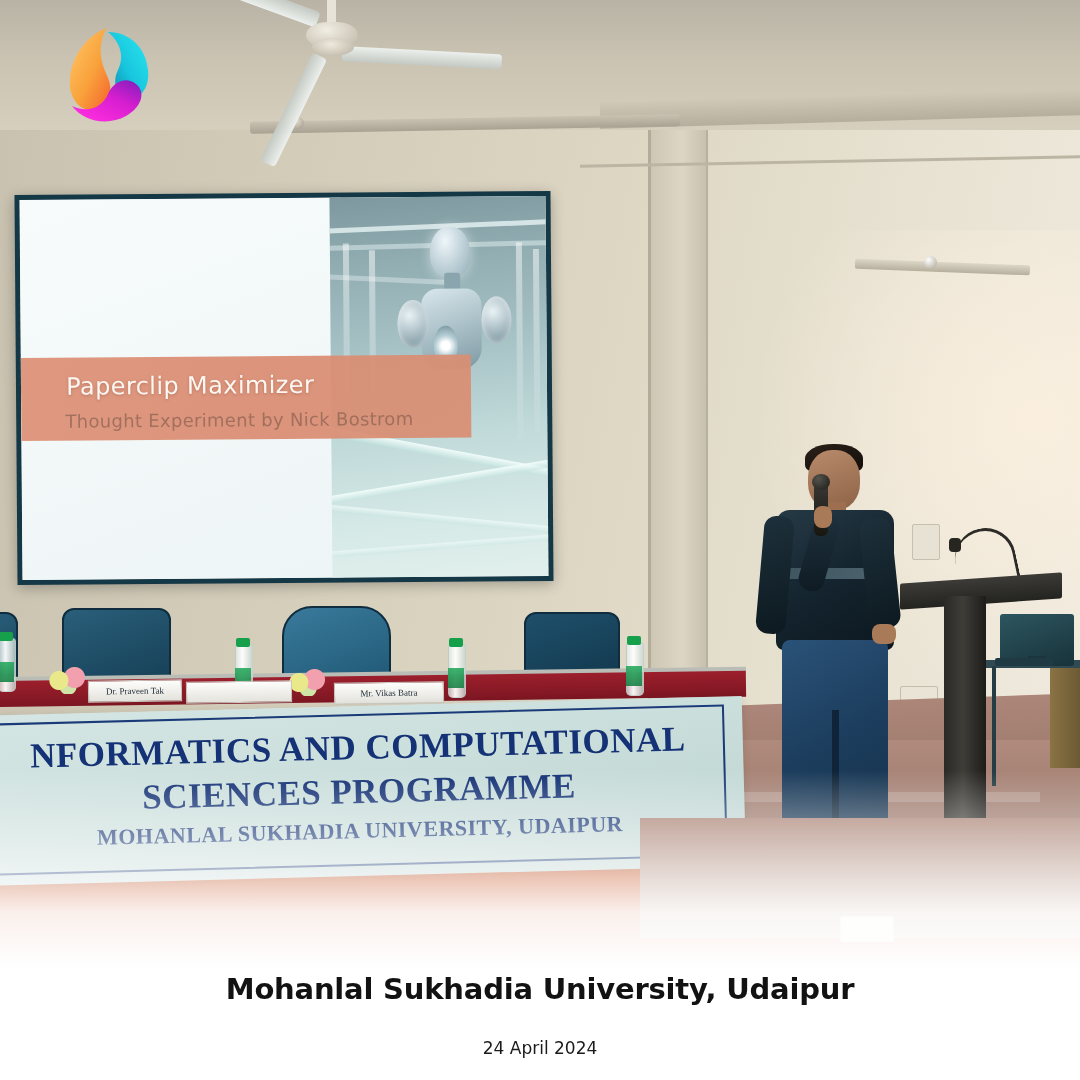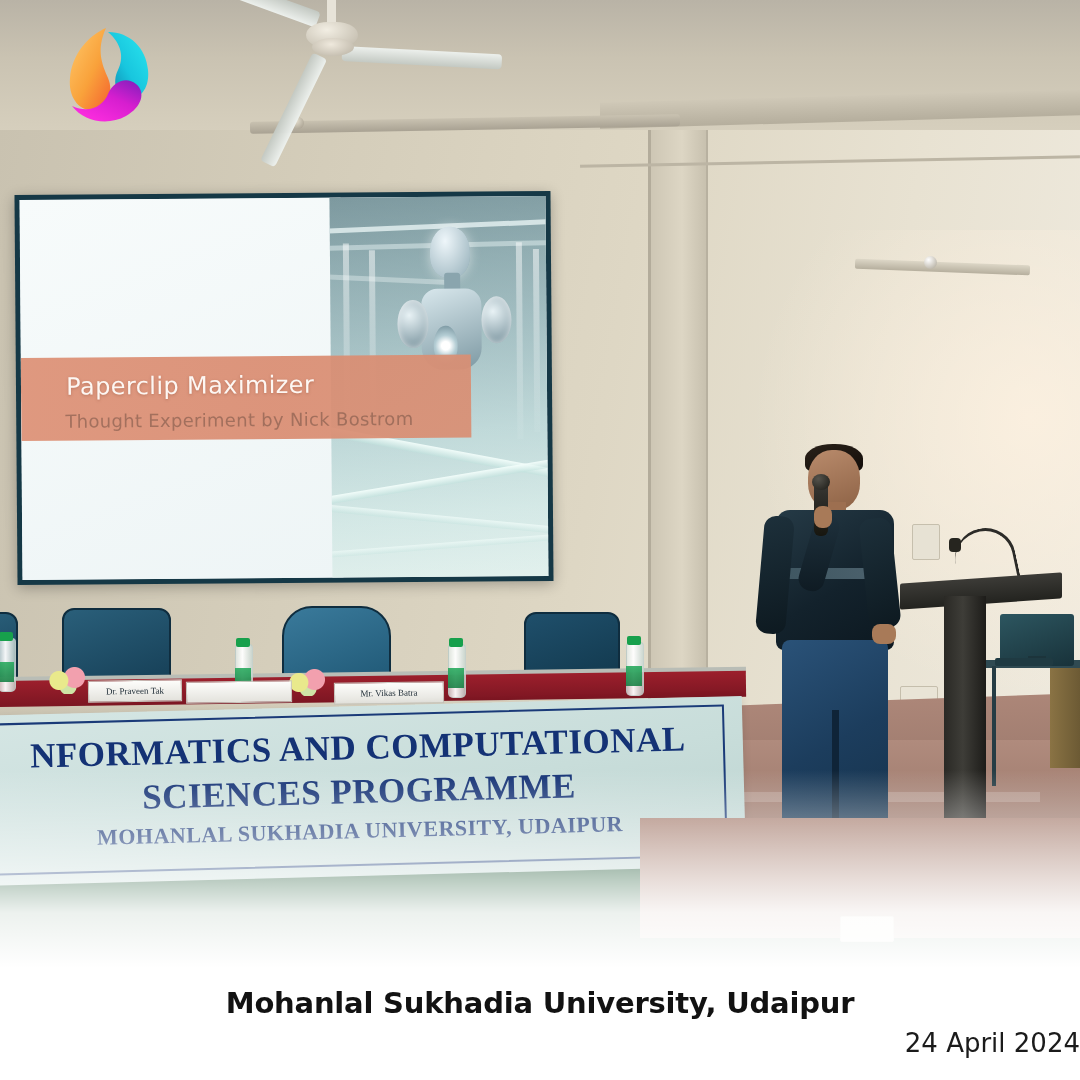--- a/index.html
+++ b/index.html
@@ -9,21 +9,21 @@
     position:relative;
     width:1080px;height:1080px;
     overflow:hidden;
     background:#fff;
   }
 
   
   .photo{
     position:absolute;left:0;top:0;width:1080px;height:1000px;
     overflow:hidden;
-    background:#14532d;
+    background:#c2410c;
   }
 
   
   .ceiling{
     position:absolute;left:0;top:0;width:1080px;height:130px;
     background:linear-gradient(180deg,#b9b3a6 0%,#cac3b2 45%,#d6cfbd 100%);
   }
   .ceiling-beam{
     position:absolute;left:600px;top:96px;width:480px;height:26px;
     background:linear-gradient(180deg,#cfc8b7,#b5ae9d);
@@ -303,22 +303,22 @@
   
   .caption{
     position:absolute;left:0;bottom:0;width:1080px;
     text-align:center;padding-bottom:22px;
   }
   .cap-title{
     font-family:"DejaVu Sans",sans-serif;font-size:29px;font-weight:700;
     color:#121212;letter-spacing:-0.2px;
   }
   .cap-date{
-    margin-top:8px;
-    font-family:"DejaVu Sans",sans-serif;font-size:26px;font-weight:400;color:#1b1b1b;text-align:right;
+    margin-top:32px;
+    font-family:"DejaVu Sans",sans-serif;font-size:17px;font-weight:400;color:#1b1b1b;
   }
 </style>
 </head>
 <body>
 
 <div id="shot">
 
   <div class="photo">
 
     <div class="wall"></div>

